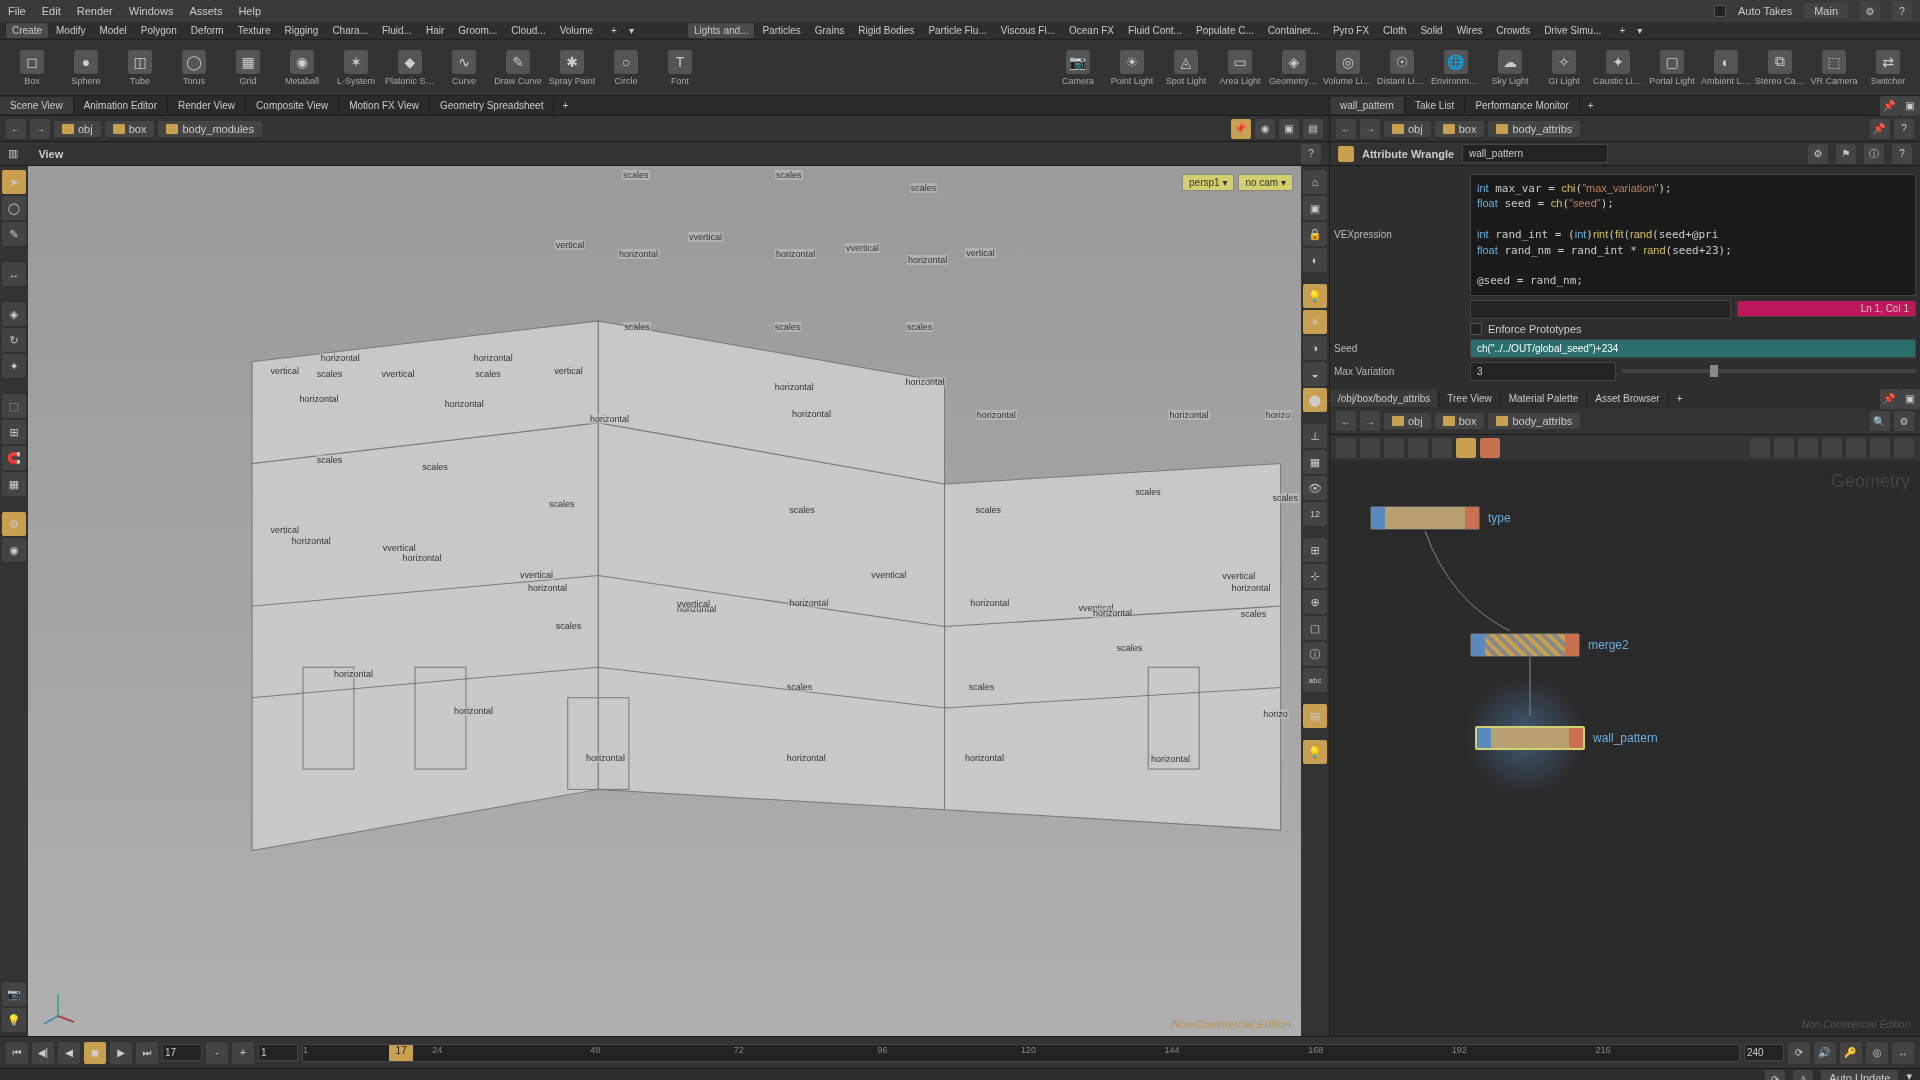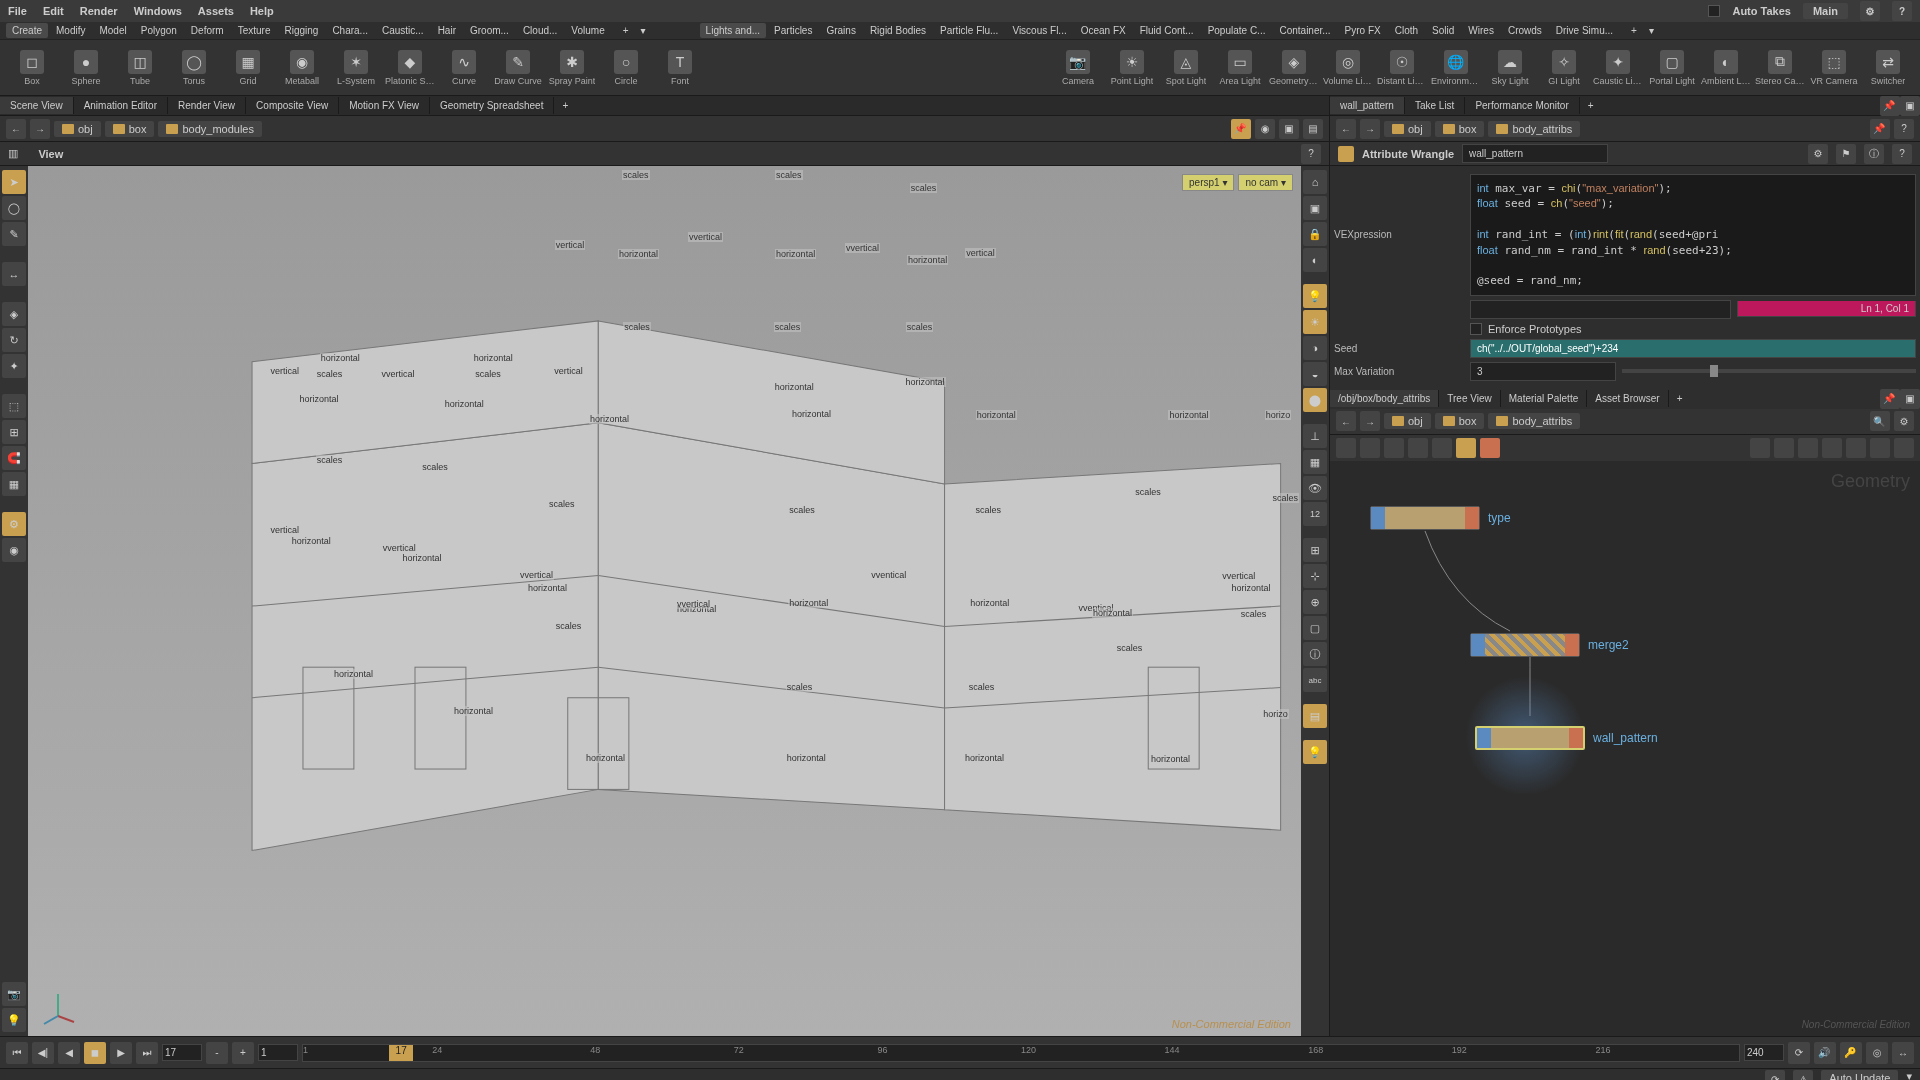--- a/index.html
+++ b/index.html
@@ -1,17 +1,17 @@
 <!DOCTYPE html>
 <html><head>
 <meta charset="utf-8">
 <style>
 * { margin: 0; padding: 0; box-sizing: border-box; font-family: Arial, sans-serif; user-select: none; }
 body { background: #2a2a2a; color: #ccc; font-size: 11px; overflow: hidden; width: 1920px; height: 1080px; }
-.menubar { height: 22px; background: #3a3a3a; display: flex; align-items: center; padding: 0 8px; gap: 16px; font-weight: bold; }
+.menubar { height: 22px; background: #3a3a3a; display: flex; align-items: center; padding: 0 8px; gap: 16px; }
 .menubar span { cursor: pointer; }
 .menubar .right { margin-left: auto; display: flex; align-items: center; gap: 12px; }
 .toolbar-tabs { height: 18px; background: #2e2e2e; display: flex; align-items: center; padding: 0 6px; gap: 12px; font-size: 10px; border-bottom: 1px solid #222; }
 .toolbar-tabs .tab { padding: 2px 6px; cursor: pointer; }
 .toolbar-tabs .tab.active { background: #4a4a4a; border-radius: 2px; }
 .shelf { height: 56px; background: #333; display: flex; align-items: center; padding: 0 6px; gap: 2px; border-bottom: 1px solid #1a1a1a; overflow: hidden; }
 .shelf-tool { display: flex; flex-direction: column; align-items: center; width: 52px; gap: 2px; cursor: pointer; }
 .shelf-tool .icon { width: 24px; height: 24px; background: #555; border-radius: 3px; display: flex; align-items: center; justify-content: center; font-size: 14px; }
 .shelf-tool .label { font-size: 9px; color: #aaa; white-space: nowrap; overflow: hidden; text-overflow: ellipsis; max-width: 50px; }
 .shelf-sep { width: 8px; }
@@ -99,21 +99,21 @@
 <div class="toolbar-tabs">
   <div id="shelf-tabs-left" style="display:flex;gap:2px">
       <span class="tab active">Create</span>
       <span class="tab">Modify</span>
       <span class="tab">Model</span>
       <span class="tab">Polygon</span>
       <span class="tab">Deform</span>
       <span class="tab">Texture</span>
       <span class="tab">Rigging</span>
       <span class="tab">Chara...</span>
-      <span class="tab">Caustic...</span>
+      <span class="tab">Fluid...</span>
       <span class="tab">Hair</span>
       <span class="tab">Groom...</span>
       <span class="tab">Cloud...</span>
       <span class="tab">Volume</span>
     </div>
   <span>+</span>
   <span>▾</span>
   <div style="width:30px"></div>
   <div id="shelf-tabs-right" style="display:flex;gap:2px">
       <span class="tab active">Lights and...</span>

